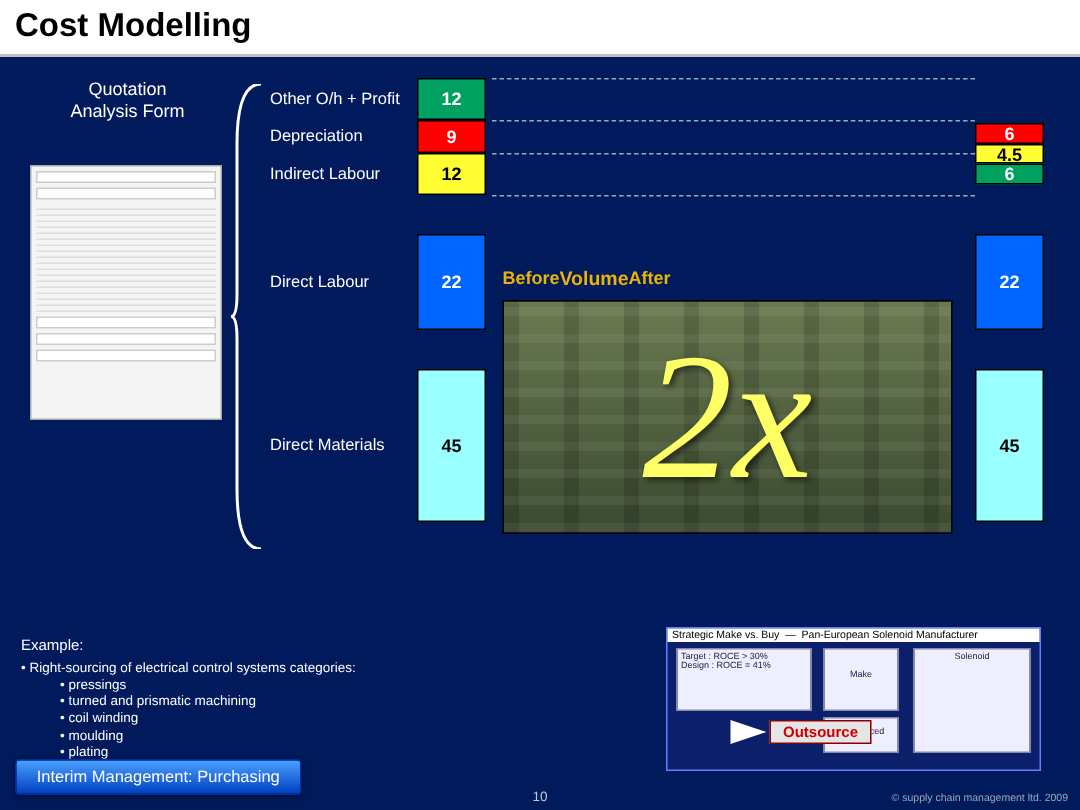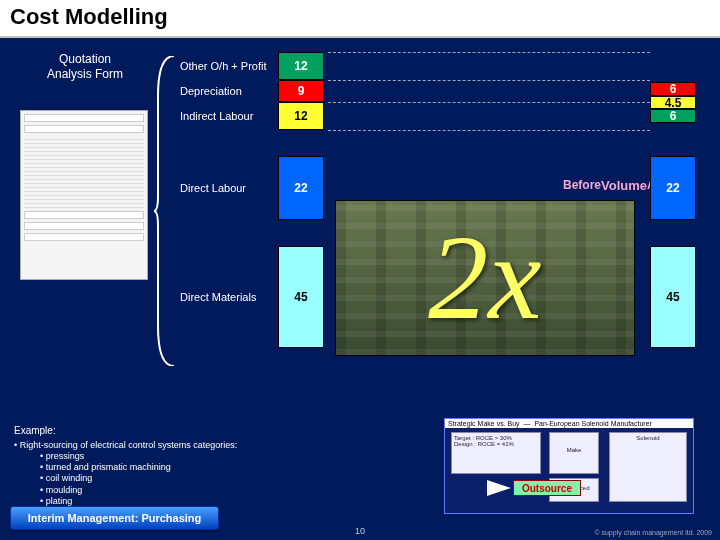--- a/index.html
+++ b/index.html
@@ -116,23 +116,23 @@
     border-top: 1px dashed #9ab;
     height: 0;
   }
 
   
   .mid-labels {
     position: absolute;
     left: 335px; top: 140px;
     width: 340px;
     display: flex;
-    justify-content: flex-end;
+    justify-content: flex-start;
     font-size: 12px;
-    color: #f9a8d4;
+    color: #eab308;
     font-weight: 600;
   }
   .mid-labels .m2 { font-size: 13px; }
 
   
   .twoX {
     position: absolute;
     left: 335px; top: 162px;
     width: 300px; height: 156px;
     background: linear-gradient(#6a7a50, #3a4a30);
@@ -185,44 +185,44 @@
   .mini-slide .panel {
     position: absolute;
     background: #eef;
     border: 1px solid #88a;
     font-size: 6px; color: #224;
   }
   .mini-slide .outsource {
     position: absolute;
     left: 68px; top: 52px;
     width: 68px; height: 16px;
-    background: #86efac; color: #c00;
+    background: #e5e5e5; color: #c00;
     font-weight: bold; font-size: 10px;
     display: flex; align-items: center; justify-content: center;
     border: 1px solid #800;
   }
   .mini-slide .arrow {
     position: absolute;
     left: 42px; top: 52px;
     width: 0; height: 0;
     border-top: 8px solid transparent;
     border-bottom: 8px solid transparent;
     border-left: 24px solid #fff;
   }
 
   
   .logo {
     position: absolute;
     left: 10px; bottom: 10px;
-    width: 209px; height: 24px;
+    width: 191px; height: 24px;
     background: linear-gradient(#4aa0ff, #0040c0);
     border: 1px solid #0030a0;
     border-radius: 3px;
     display: flex; align-items: center; justify-content: center;
-    font-size: 11px; color: #fff; font-weight: 700;
+    font-size: 11px; color: #fff; font-weight: 400;
     box-shadow: 0 1px 3px rgba(0,0,0,.5);
     margin-top: 48px;
   }
 
   
   .slide-no {
     position: absolute;
     left: 50%; bottom: 4px;
     transform: translateX(-50%);
     font-size: 9px; color: #bcd;

